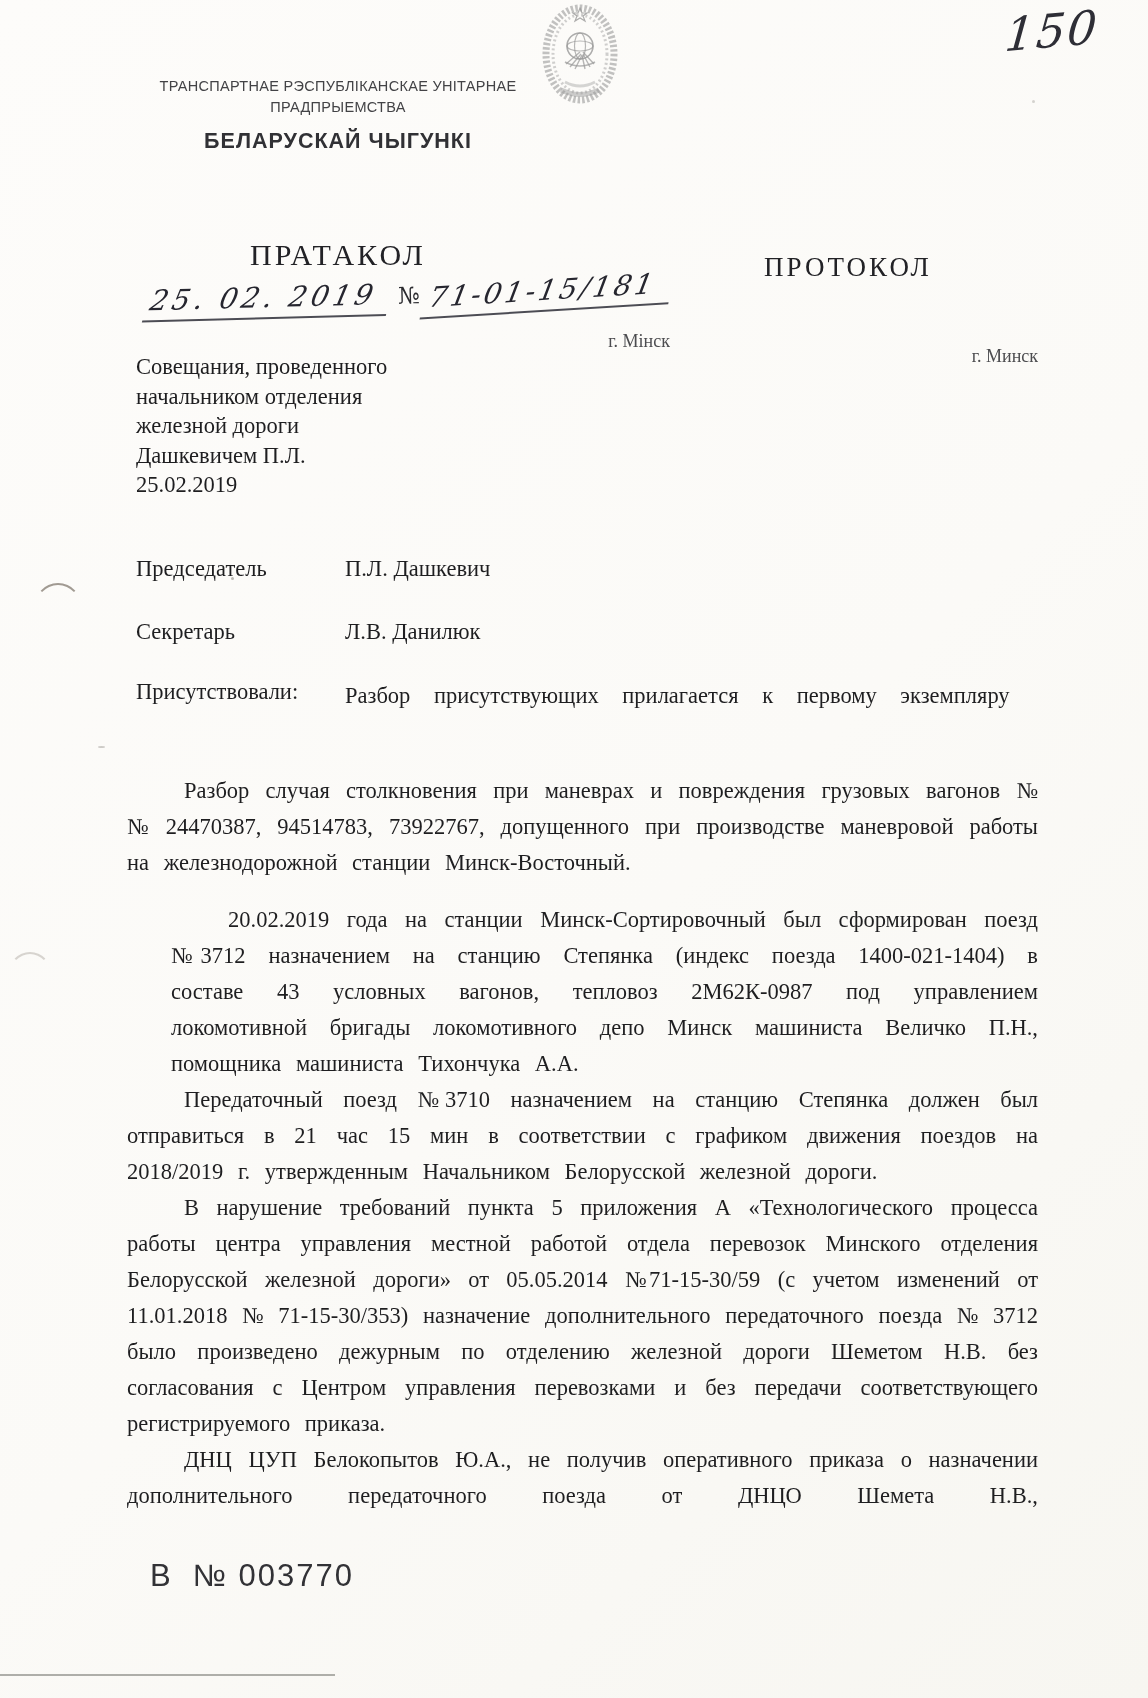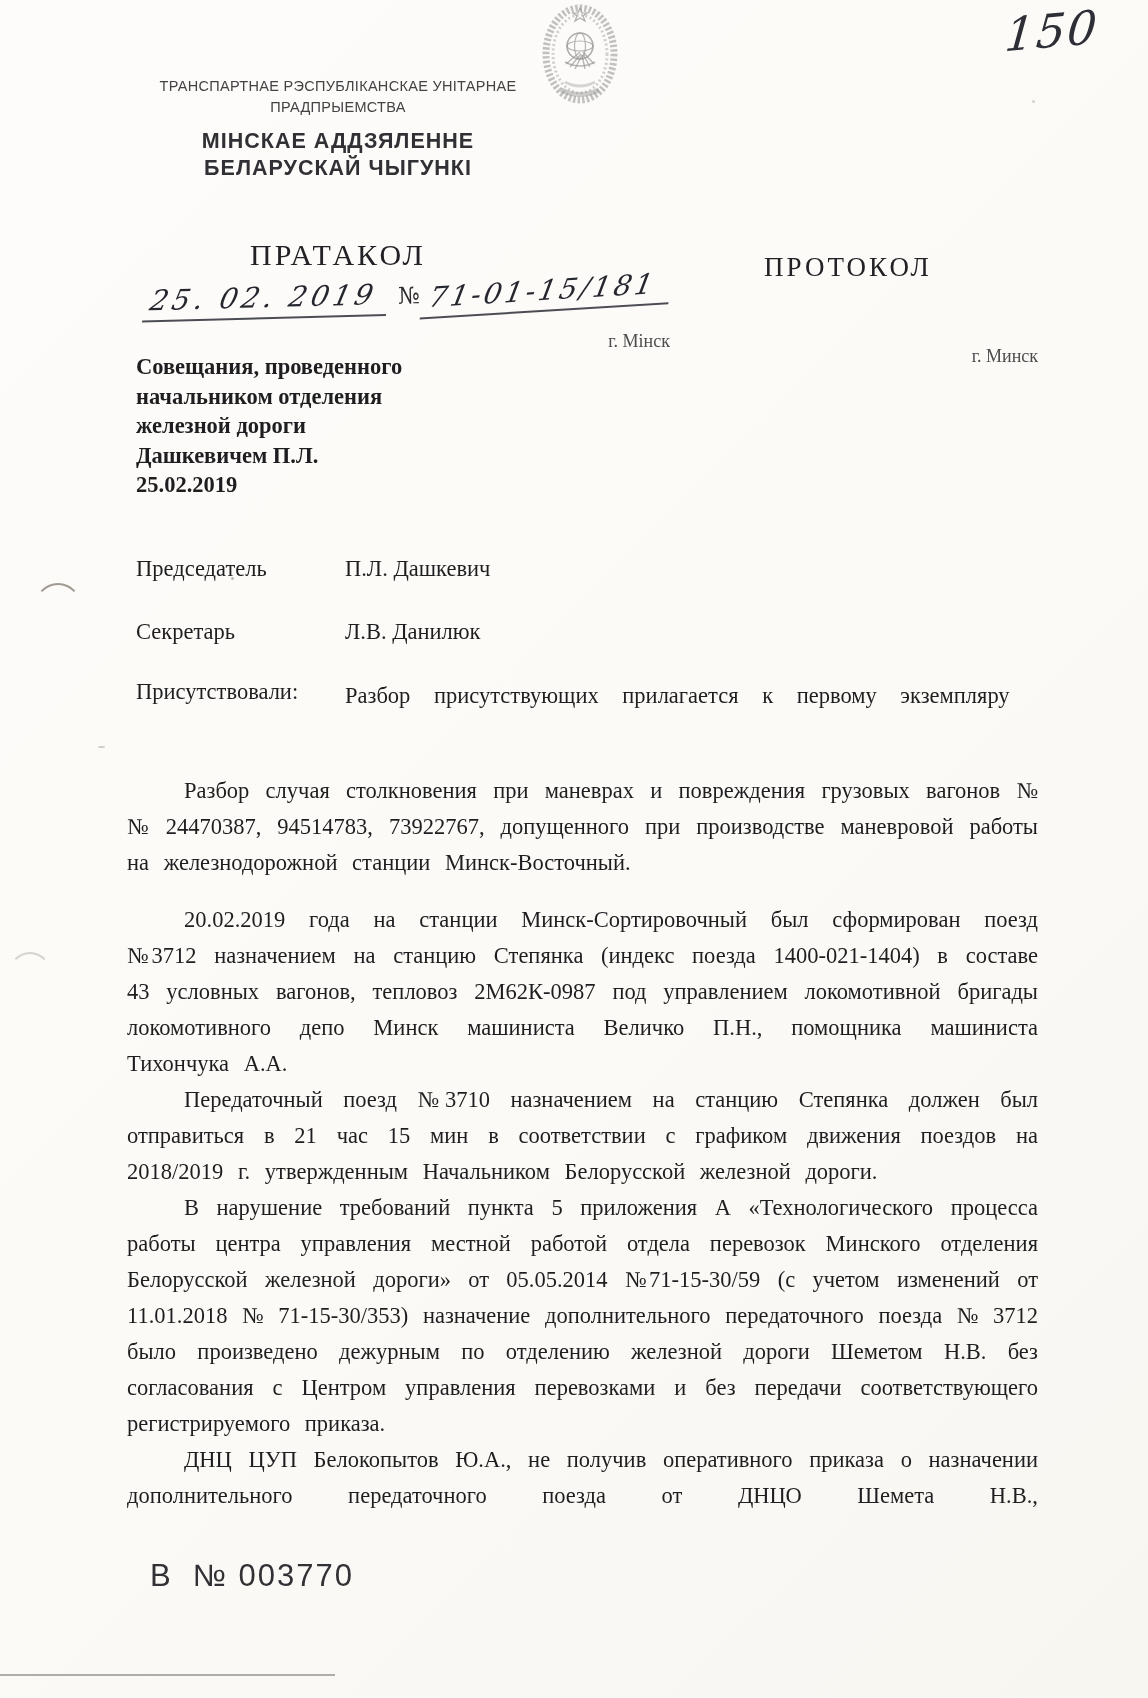--- a/index.html
+++ b/index.html
@@ -29,32 +29,32 @@
              transform:skewX(-14deg); border-bottom:2px solid #4c4c54; padding:0 14px 3px 4px; }
   .no-sign { display:inline-block; font-size:23px; margin:0 4px 0 8px; color:#2a2a2e; vertical-align:baseline; }
   .hw-num  { display:inline-block; font-style:italic; font-size:28px; letter-spacing:3px;
              transform:skewX(-14deg) rotate(-2deg); border-bottom:2px solid #4c4c54;
              padding:0 16px 3px 6px; }
   .place { position:absolute; text-align:right; font-family:Liberation Serif, serif;
            font-size:18px; color:#4c4c4f; }
   .place-by { left:140px; top:331px; width:530px; }
   .place-ru { left:648px; top:346px; width:390px; }
   
-  .meeting { position:absolute; left:136px; top:352px; font-size:22.5px; line-height:29.5px;font-weight:bold; }
+  .meeting { position:absolute; left:136px; top:352px; font-size:22.5px; line-height:29.5px; }
   
   .role-row { position:absolute; left:136px; width:901px; font-size:22.5px; }
   .role-row .lbl { position:absolute; left:0; top:0; }
   .role-row .val { position:absolute; left:209px; top:0; width:692px; }
   .row-1 { top:556px; } .row-2 { top:619px; } .row-3 { top:679px; }
   .row-3 .val { text-align:justify; line-height:34px; word-spacing:18px; }
   
   .bodytext { position:absolute; left:127px; top:773px; width:911px;
               font-size:22.5px; line-height:36px; text-align:justify; word-spacing:9px; }
   .bodytext p { margin:0; text-indent:57px; }
-  .bodytext p.gap { margin-top:21px; }
+  .bodytext p.gap { margin-top:21px;margin-left:44px; }
   .bodytext p.last { text-align-last:justify; }
   
   .form-number { position:absolute; left:150px; top:1558px; font-family:"Liberation Sans",sans-serif;
                  font-size:31px; letter-spacing:2px; color:#323236; }
   .form-number .pfx { margin-right:20px; }
   
   .arc { position:absolute; border:2.5px solid transparent; border-top-color:rgba(85,75,62,.55);
          border-radius:50% 50% 0 0 / 90% 90% 0 0; }
   .arc-1 { left:33px; top:583px; width:46px; height:26px; }
   .arc-2 { left:8px;  top:952px; width:40px; height:22px; opacity:.4; }
@@ -84,21 +84,20 @@
       <path d="M45 6 L47 11 L52 11 L48 14 L50 19 L45 16 L40 19 L42 14 L38 11 L43 11 Z" stroke-width="1.2" opacity="0.8"></path>
       <path d="M26 88 Q45 97 64 88" stroke-width="5" opacity="0.5"></path>
       <path d="M30 80 Q45 88 60 80" stroke-width="3" opacity="0.4"></path>
     </g>
   </svg>
 
   <div class="lh lh-left">
     <div class="org">ТРАНСПАРТНАЕ РЭСПУБЛІКАНСКАЕ УНІТАРНАЕ</div>
     <div class="org">ПРАДПРЫЕМСТВА</div>
     <div class="division">
-      <div>МІНСКАЕ АДДЗЯЛЕННЕ</div>
       <div>БЕЛАРУСКАЙ ЧЫГУНКІ</div>
     </div>
   </div>
 
 
   <div class="title title-by">ПРАТАКОЛ</div>
   <div class="title title-ru">ПРОТОКОЛ</div>
 
   <div class="hw-row">
     <span class="hw-date">25. 02. 2019</span><span class="no-sign">№</span><span class="hw-num">71-01-15/181</span>

